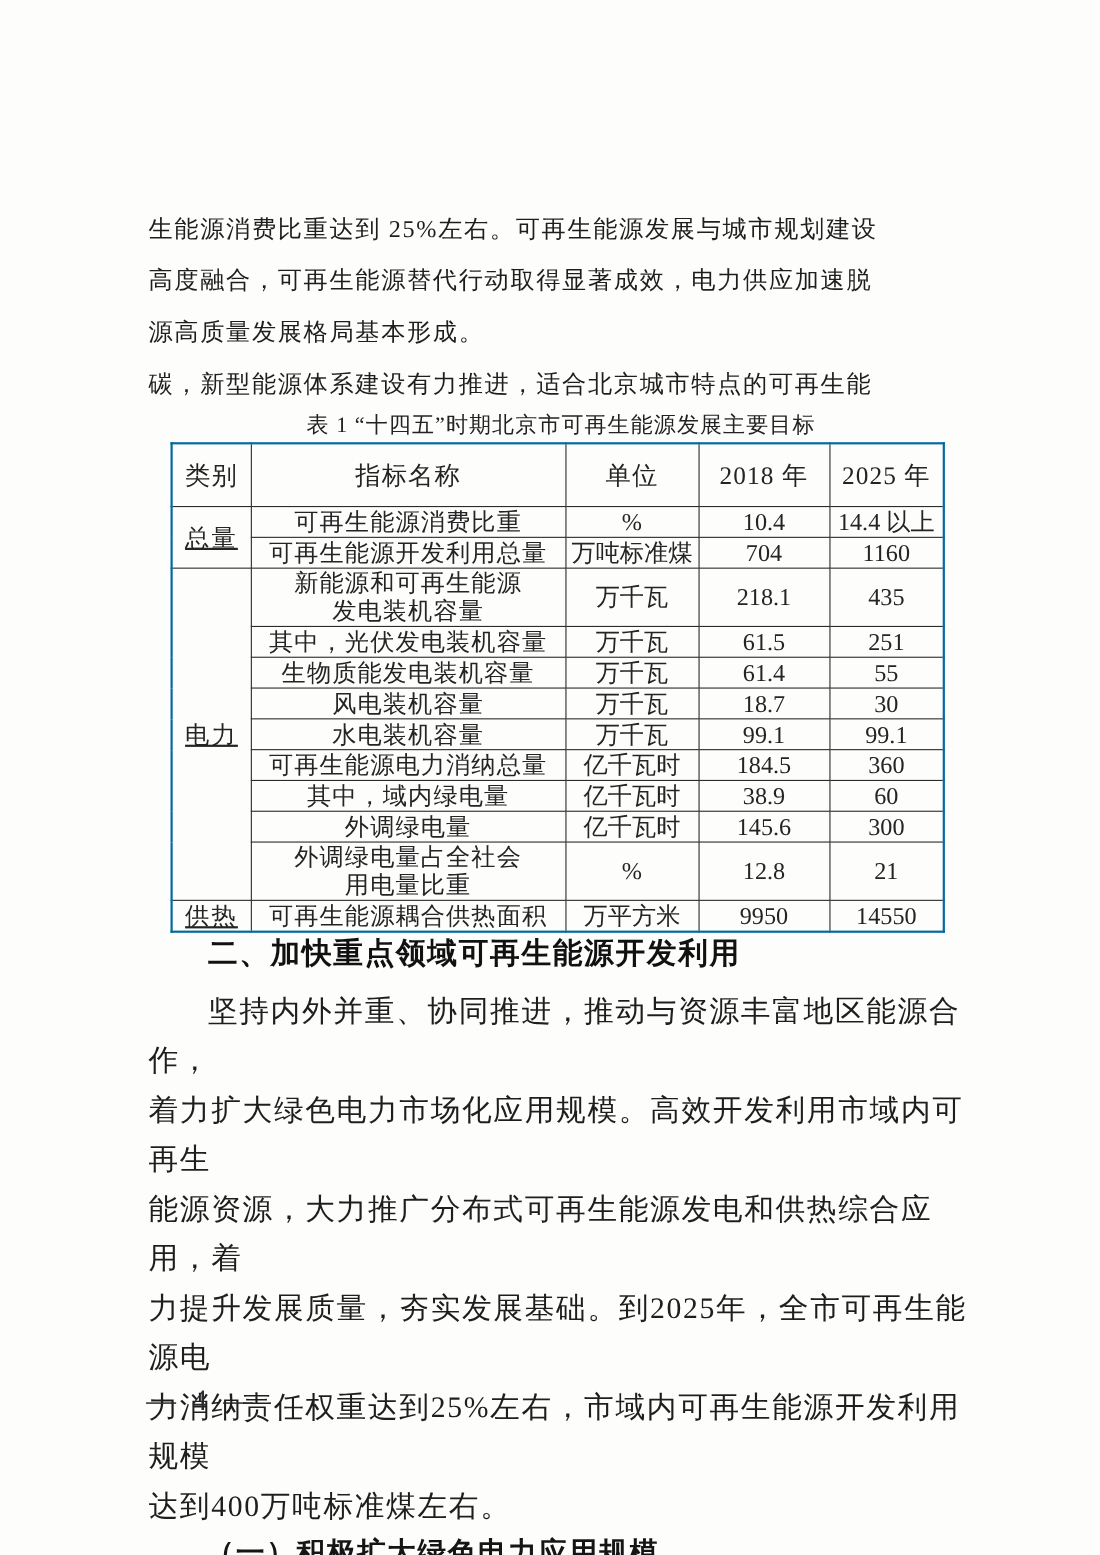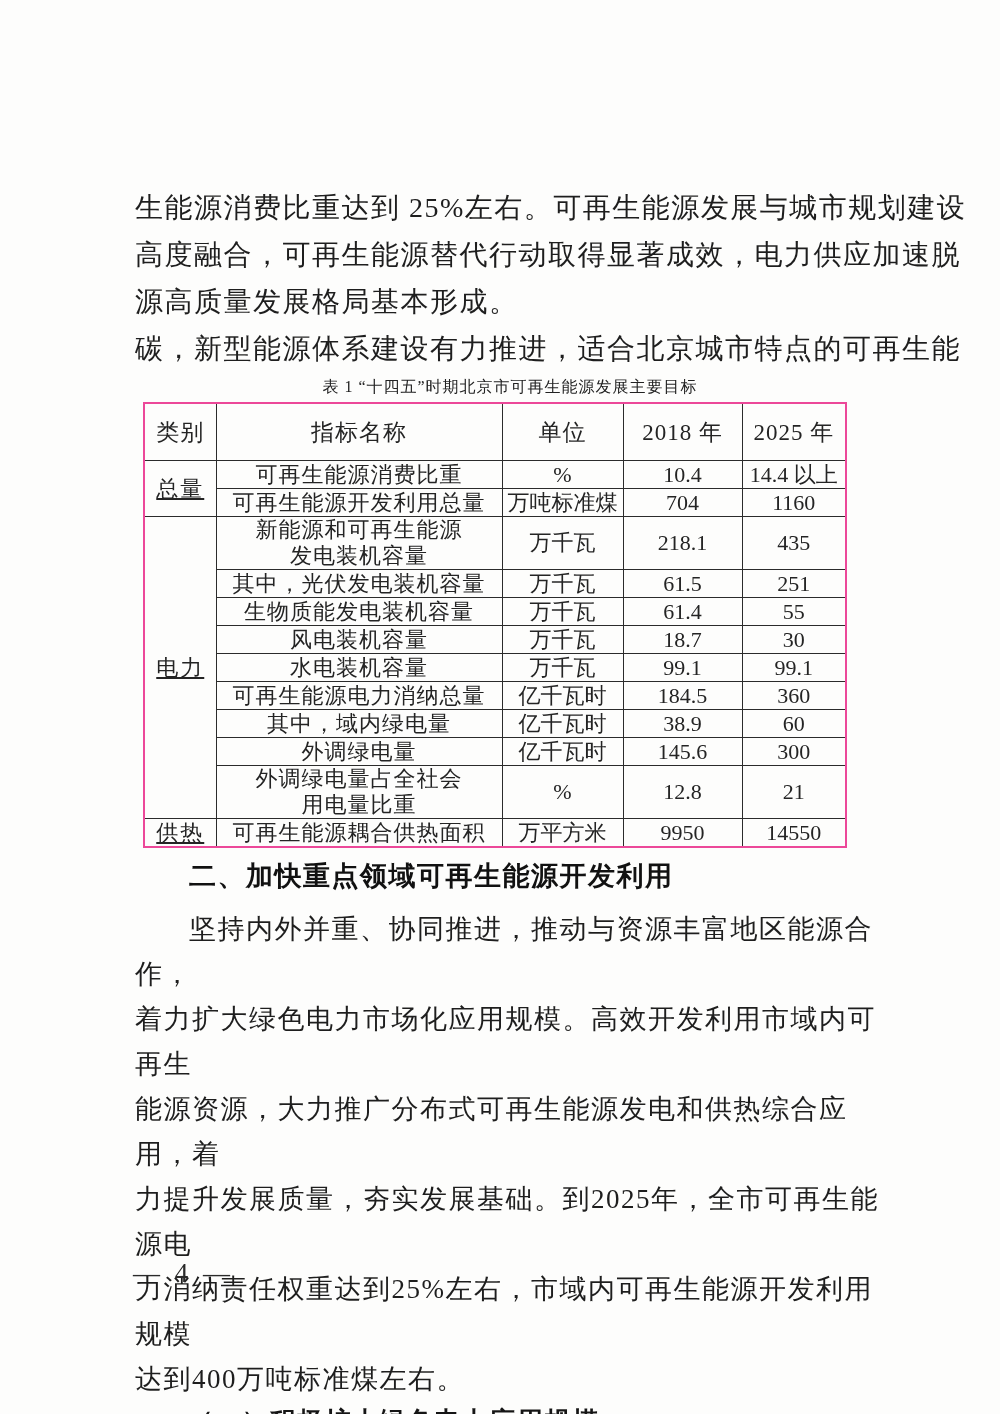--- a/index.html
+++ b/index.html
@@ -12,58 +12,57 @@
     color: #1e1e1e;
     font-family: "Liberation Serif", "DejaVu Serif", serif;
     overflow: hidden;
   }
   .doc {
     position: absolute;
     left: 135px;
     top: 184px;
     width: 750px;
   }
-  .para { font-size: 28px; line-height: 47px; letter-spacing: 1.5px; }
+  .para { font-size: 22px; line-height: 47px; letter-spacing: 1.5px; }
   .para .line { white-space: nowrap; }
   .indent { text-indent: 2em; }
 
   .table-title {
     height: 30px;
     line-height: 30px;
     text-align: center;
-    font-size: 16px;
+    font-size: 20px;
     letter-spacing: 1px;
     color: #222;
   }
   table.goals {
     border-collapse: collapse;
     table-layout: fixed;
     width: 702px;
-    margin-left: 8px;
-    border: 2px solid #ec4899;
+    margin-left: 20px;
+    border: 2px solid #0369a1;
   }
   table.goals th, table.goals td {
     border: 1px solid #2b2b2b;
     padding: 0 2px;
     font-weight: normal;
     font-size: 22px;
     color: #242424;
     text-align: center;
     vertical-align: middle;
     overflow: hidden;
   }
   table.goals thead th { height: 56px; font-size: 23px; letter-spacing: 1px; }
   table.goals tbody td { height: 27px; line-height: 26px; }
   td.name-cell { white-space: pre-line; letter-spacing: 1px; }
   td.name-left { text-align: left; padding-left: 12px; }
   td.cat-cell { font-size: 23px; letter-spacing: 2px; text-decoration: underline; }
   tr.tall td { height: 51px; line-height: 25px; }
 
   .section-heading {
-    margin-top: 10px;
     height: 36px;
     line-height: 36px;
     font-family: "Liberation Sans", "DejaVu Sans", sans-serif;
     font-weight: 700;
     font-size: 27px;
     letter-spacing: 1.5px;
     text-indent: 2em;
     color: #111;
   }
   .para2 { margin-top: 13px; font-size: 27px; line-height: 45px; letter-spacing: 1.5px; }

